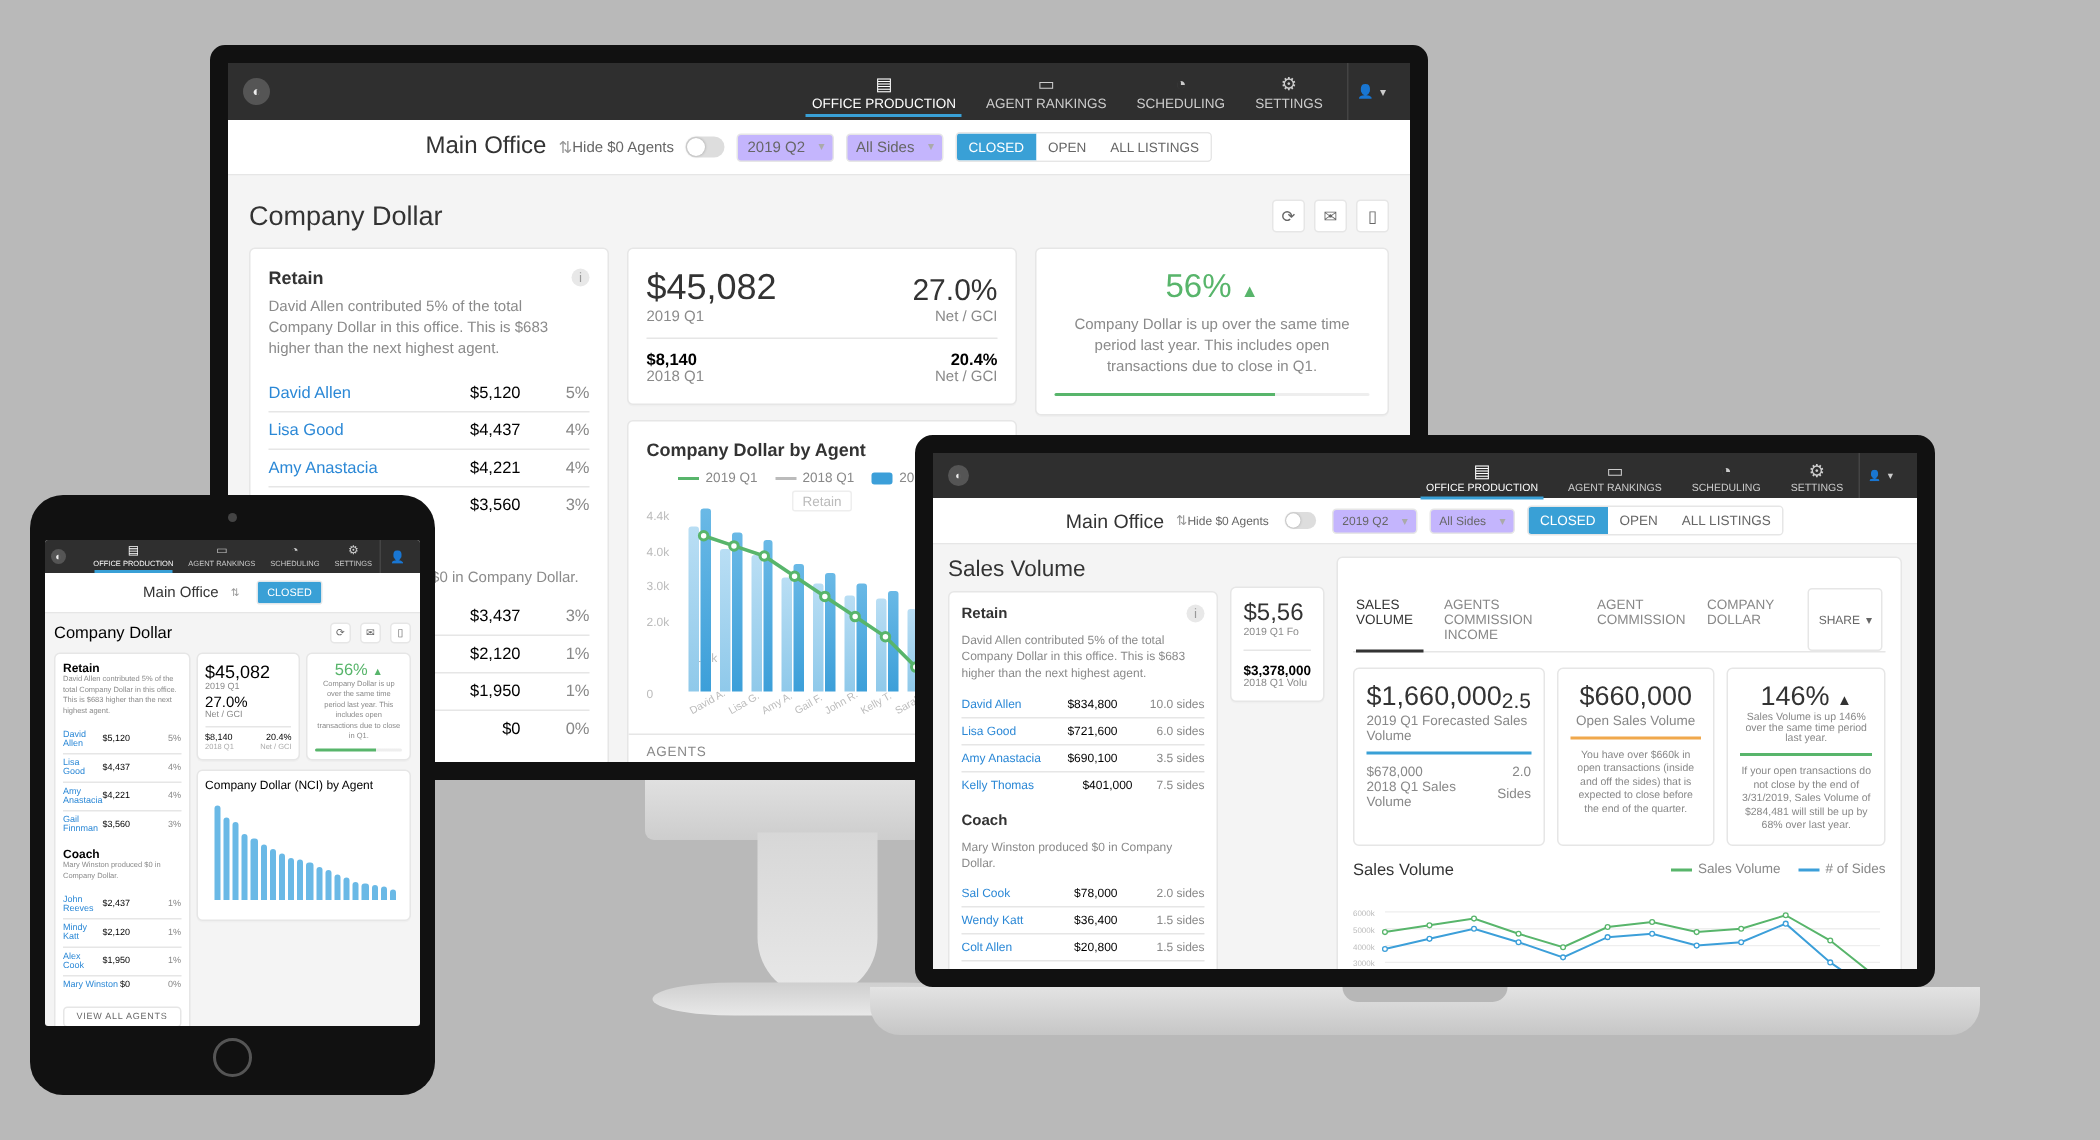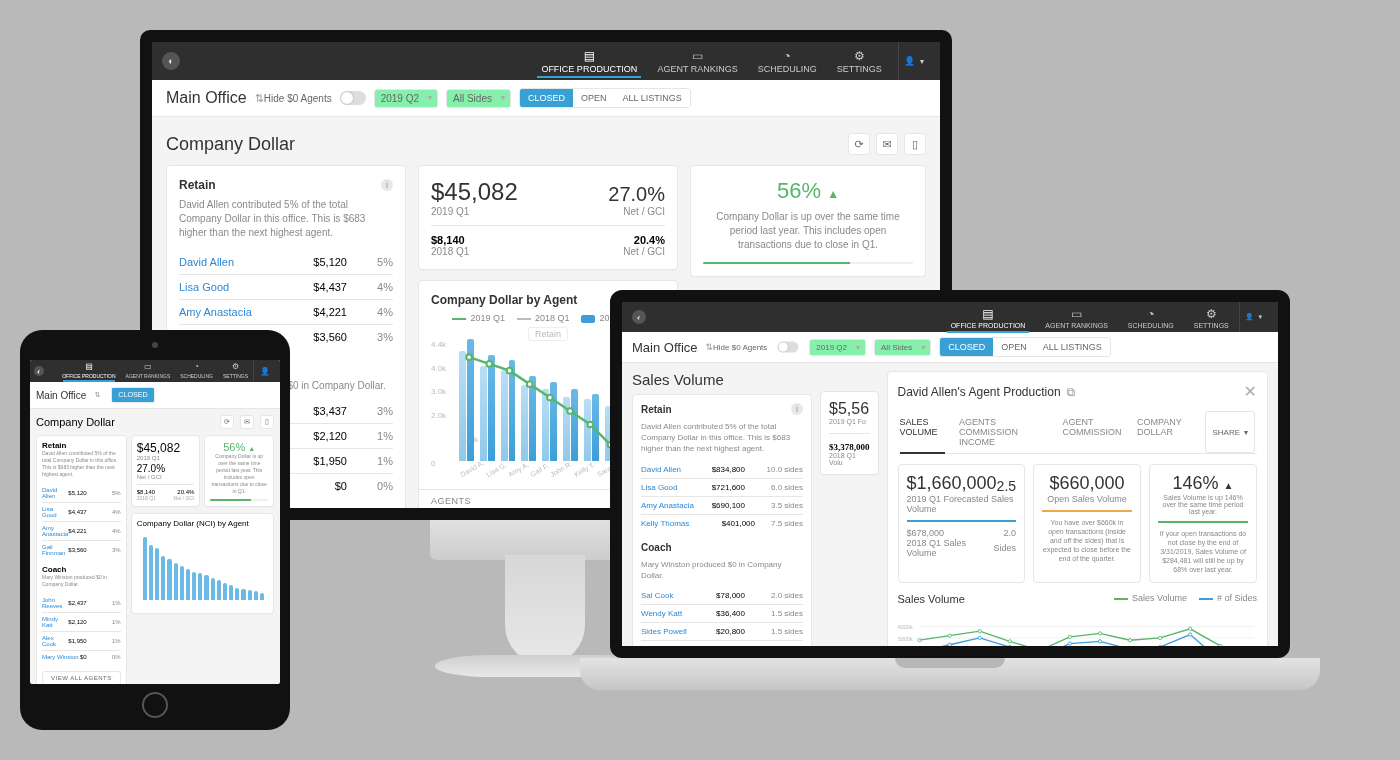--- a/index.html
+++ b/index.html
@@ -44,26 +44,26 @@
   
   .topnav{background:var(--topnav);color:#ccc;display:flex;align-items:center;justify-content:space-between;padding:0 10px;font-size:9px;}
   .topnav .brand{width:18px;height:18px;border-radius:50%;background:#555;display:flex;align-items:center;justify-content:center;color:#eee;}
   .navitems{display:flex;align-items:stretch;}
   .navitem{display:flex;flex-direction:column;align-items:center;justify-content:center;padding:6px 10px 4px;gap:2px;cursor:pointer;position:relative;}
   .navitem.active{color:#fff;}
   .navitem.active::after{content:"";position:absolute;left:6px;right:6px;bottom:0;height:2px;background:var(--accent);}
   .navitem .ico{font-size:12px;line-height:1;}
   .navuser{display:flex;align-items:center;gap:4px;padding:0 6px;}
 
-  .toolbar{display:flex;align-items:center;justify-content:flex-start;background:#fff;border-bottom:1px solid var(--line);padding:8px 14px;font-size:12px;}
+  .toolbar{display:flex;align-items:center;justify-content:center;background:#fff;border-bottom:1px solid var(--line);padding:8px 14px;font-size:12px;}
   .office{display:flex;align-items:center;gap:8px;color:#333;font-size:16px;}
   .tool-right{display:flex;align-items:center;gap:8px;font-size:10px;color:#666;}
   .toggle{width:26px;height:14px;background:#ddd;border-radius:8px;position:relative;}
   .toggle::after{content:"";position:absolute;left:1px;top:1px;width:12px;height:12px;background:#fff;border-radius:50%;box-shadow:0 0 2px rgba(0,0,0,.3);}
-  .select{border:1px solid var(--line);border-radius:3px;padding:3px 18px 3px 6px;background:#86efac;position:relative;white-space:nowrap;}
+  .select{border:1px solid var(--line);border-radius:3px;padding:3px 18px 3px 6px;background:#c4b5fd;position:relative;white-space:nowrap;}
   .select::after{content:"▾";position:absolute;right:5px;top:3px;color:#aaa;font-size:8px;}
   .btnGroup{display:flex;border:1px solid var(--line);border-radius:3px;overflow:hidden;}
   .btnGroup .b{padding:4px 8px;font-size:9px;color:#666;background:#fff;}
   .btnGroup .b.primary{background:var(--accent);color:#fff;}
 
   .content{padding:12px 14px;overflow:hidden;}
   .pageTitle{font-size:18px;color:#333;margin:4px 0 10px;display:flex;align-items:center;justify-content:space-between;}
   .pageActions{display:flex;gap:6px;}
   .iconBtn{width:22px;height:22px;border:1px solid var(--line);border-radius:3px;display:flex;align-items:center;justify-content:center;font-size:11px;color:#666;background:#fff;}
 
@@ -517,21 +517,21 @@
                     </span>
                   </div>
                   <div class="row" style="font-size: 8px; padding: 4px 0px;">
                     <span class="name">Wendy Katt</span>
                     <span style="display: flex; gap: 18px;">
                       <span>$36,400</span>
                       <span style="color: rgb(136, 136, 136); min-width: 40px; text-align: right;">1.5 sides</span>
                     </span>
                   </div>
                   <div class="row" style="font-size: 8px; padding: 4px 0px;">
-                    <span class="name">Sides Powell</span>
+                    <span class="name">Colt Allen</span>
                     <span style="display: flex; gap: 18px;">
                       <span>$20,800</span>
                       <span style="color: rgb(136, 136, 136); min-width: 40px; text-align: right;">1.5 sides</span>
                     </span>
                   </div>
                   <div class="row" style="font-size: 8px; padding: 4px 0px;">
                     <span class="name">Reynolds Carol</span>
                     <span style="display: flex; gap: 18px;">
                       <span>$0</span>
                       <span style="color: rgb(136, 136, 136); min-width: 40px; text-align: right;">0 sides</span>
@@ -541,34 +541,27 @@
 
             </div>
           </div>
 
           <div style="flex:0 0 48px;">
             <div style="height:20px;"></div>
             <div class="card" style="padding:8px;">
               <div class="big" style="font-size:16px;">$5,56</div>
               <div class="sub" style="font-size:7px;">2019 Q1 Fo</div>
               <div class="divline"></div>
-              <div style="font-size:9px;font-weight:600;font-family:Liberation Serif, serif;">$3,378,000</div>
+              <div style="font-size:9px;font-weight:600;">$3,378,000</div>
               <div class="sub" style="font-size:7px;">2018 Q1 Volu</div>
             </div>
           </div>
 
           <div style="flex:1;">
             <div class="card" style="padding:10px;height:296px;">
-              <div class="flex" style="justify-content:space-between;">
-                <div class="flex gap6" style="font-size:12px;color:#333;">
-                  <span>David Allen's Agent Production</span>
-                  <span style="color:#999;">⧉</span>
-                </div>
-                <span style="color:#aaa;cursor:pointer;">✕</span>
-              </div>
 
               <div class="ptabs mt10">
                 <div class="ptab active">SALES VOLUME</div>
                 <div class="ptab">AGENTS COMMISSION INCOME</div>
                 <div class="ptab">AGENT COMMISSION</div>
                 <div class="ptab">COMPANY DOLLAR</div>
                 <div class="sortpill">
                     <span>SHARE</span>
                     <span>▾</span>
                   </div>

